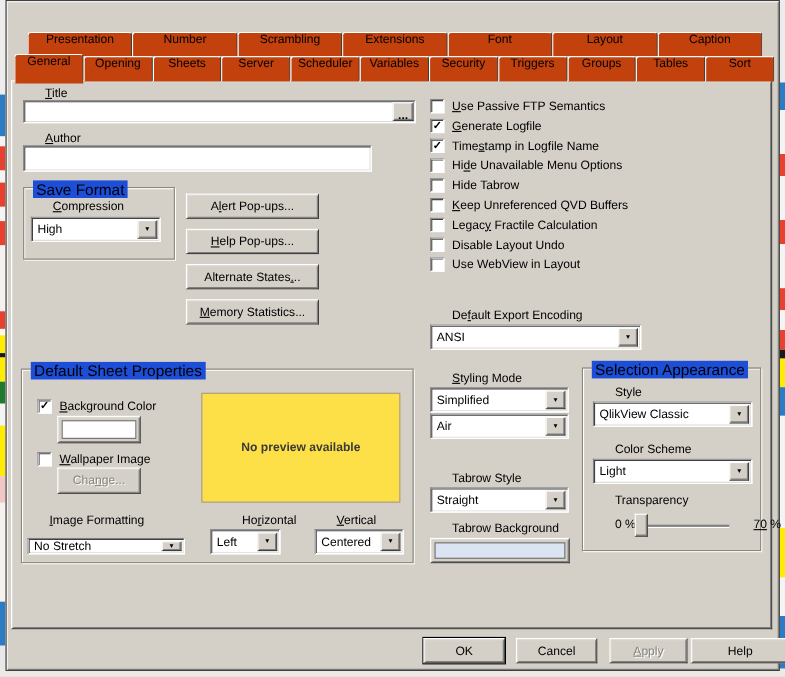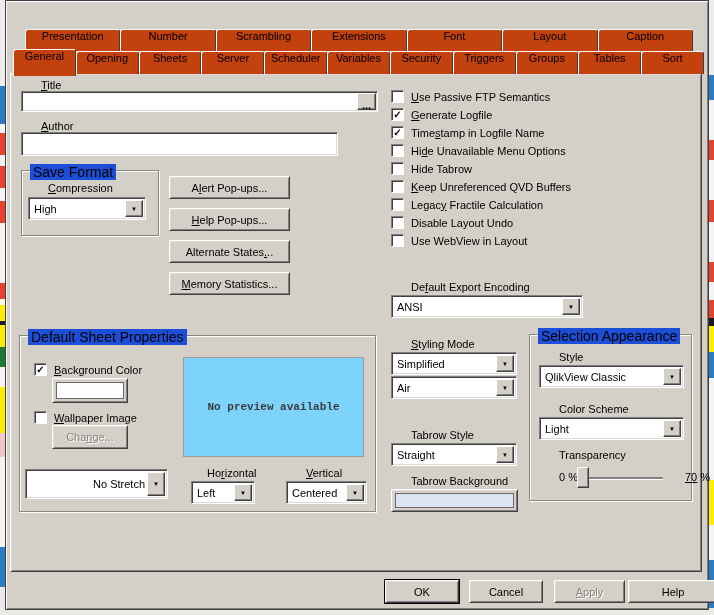--- a/index.html
+++ b/index.html
@@ -315,29 +315,29 @@
     <span class="cb-text"><u>B</u>ackground Color</span>
   </div>
   <div class="btn swatchbtn" style="left:46px;top:377px;width:76px;height:25px;">
     <span class="swatch" style="background: rgb(254, 253, 255);"></span>
   </div>
   <div class="cb-row cb-abs" style="left:28px;top:410px;">
     <span class="cb-box"></span>
     <span class="cb-text"><u>W</u>allpaper Image</span>
   </div>
   <div class="btn disabled" style="left:46px;top:424px;width:76px;height:24px;">Cha<u>n</u>ge...</div>
-  <div class="preview" style="left: 177px; top: 356px; width: 181px; height: 100px; background: #7dd3fc; font-family: Liberation Mono, monospace;">
+  <div class="preview" style="left: 177px; top: 356px; width: 181px; height: 100px; background: #fde047;">
     <span>No preview available</span>
   </div>
   <span class="lbl" style="left:19px;top:466px;"><u>I</u>mage Formatting</span>
-  <div class="combo" style="left:19px;top:468px;width:143px;height:30px;text-align:right;">
+  <div class="combo" style="left:19px;top:488px;width:143px;height:15px;">
     <span class="val">No Stretch</span>
     <span class="dd">▼</span>
   </div>
-  <span class="lbl" style="left:181px;top:466px;">Ho<u>r</u>izontal</span>
+  <span class="lbl" style="left:194px;top:466px;">Ho<u>r</u>izontal</span>
   <div class="combo" style="left:185px;top:480px;width:64px;height:23px;">
     <span class="val">Left</span>
     <span class="dd">▼</span>
   </div>
   <span class="lbl" style="left:280px;top:466px;"><u>V</u>ertical</span>
   <div class="combo" style="left:280px;top:480px;width:81px;height:23px;">
     <span class="val">Centered</span>
     <span class="dd">▼</span>
   </div>
 

